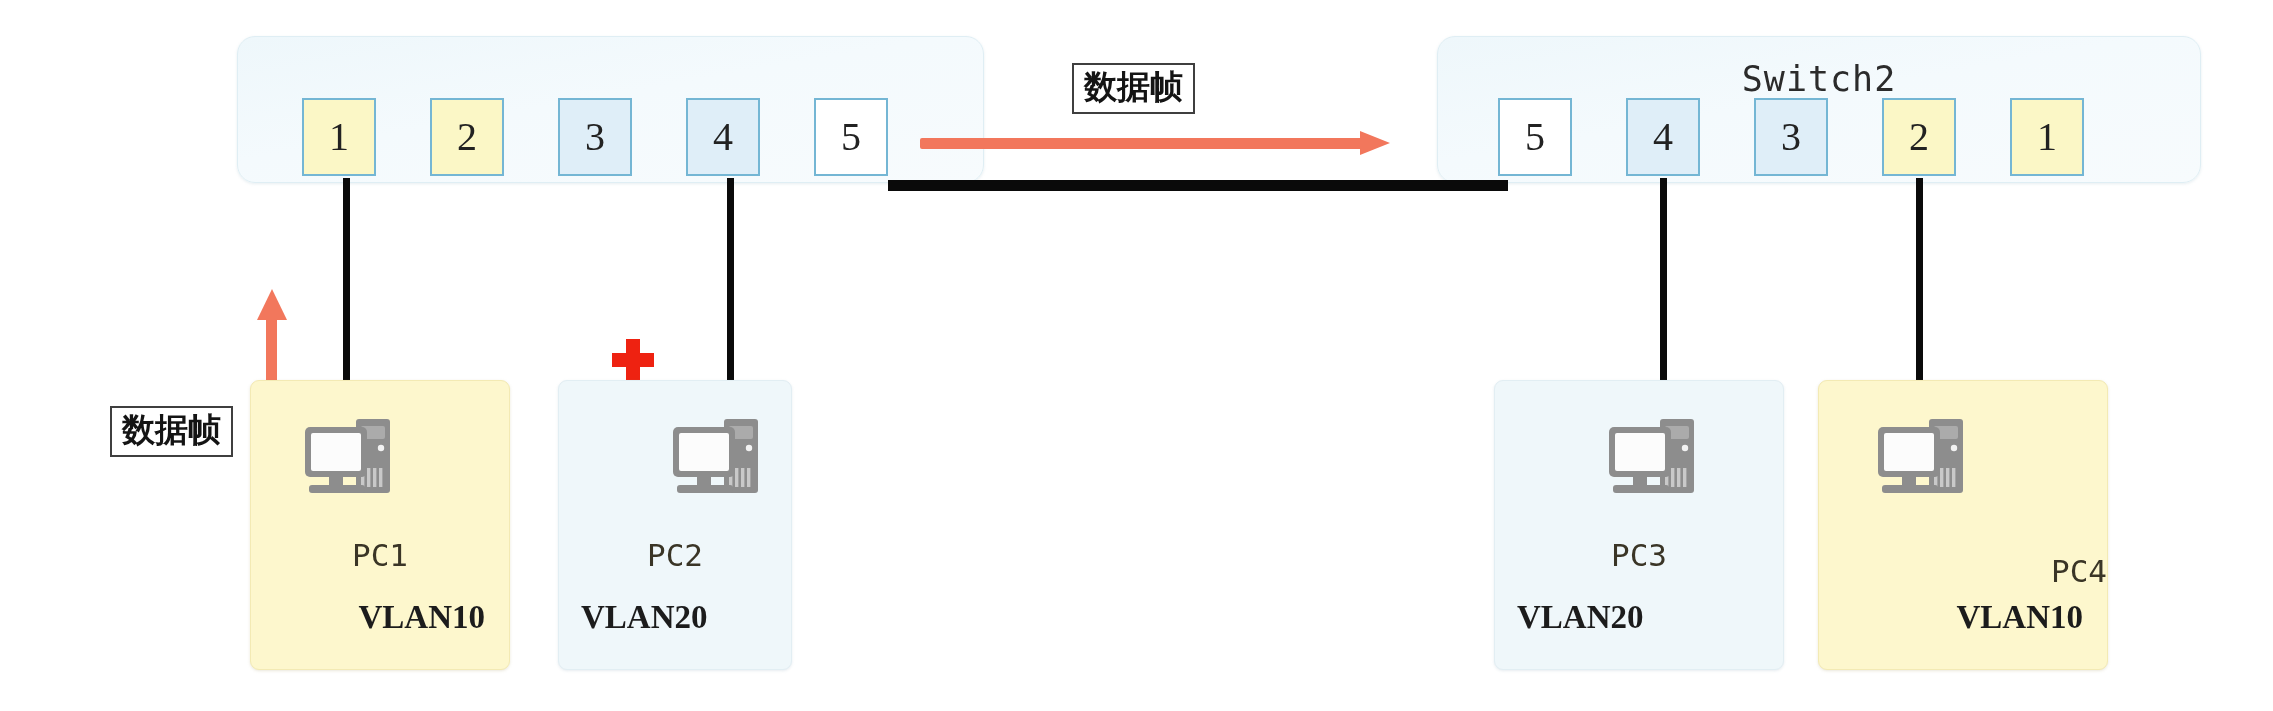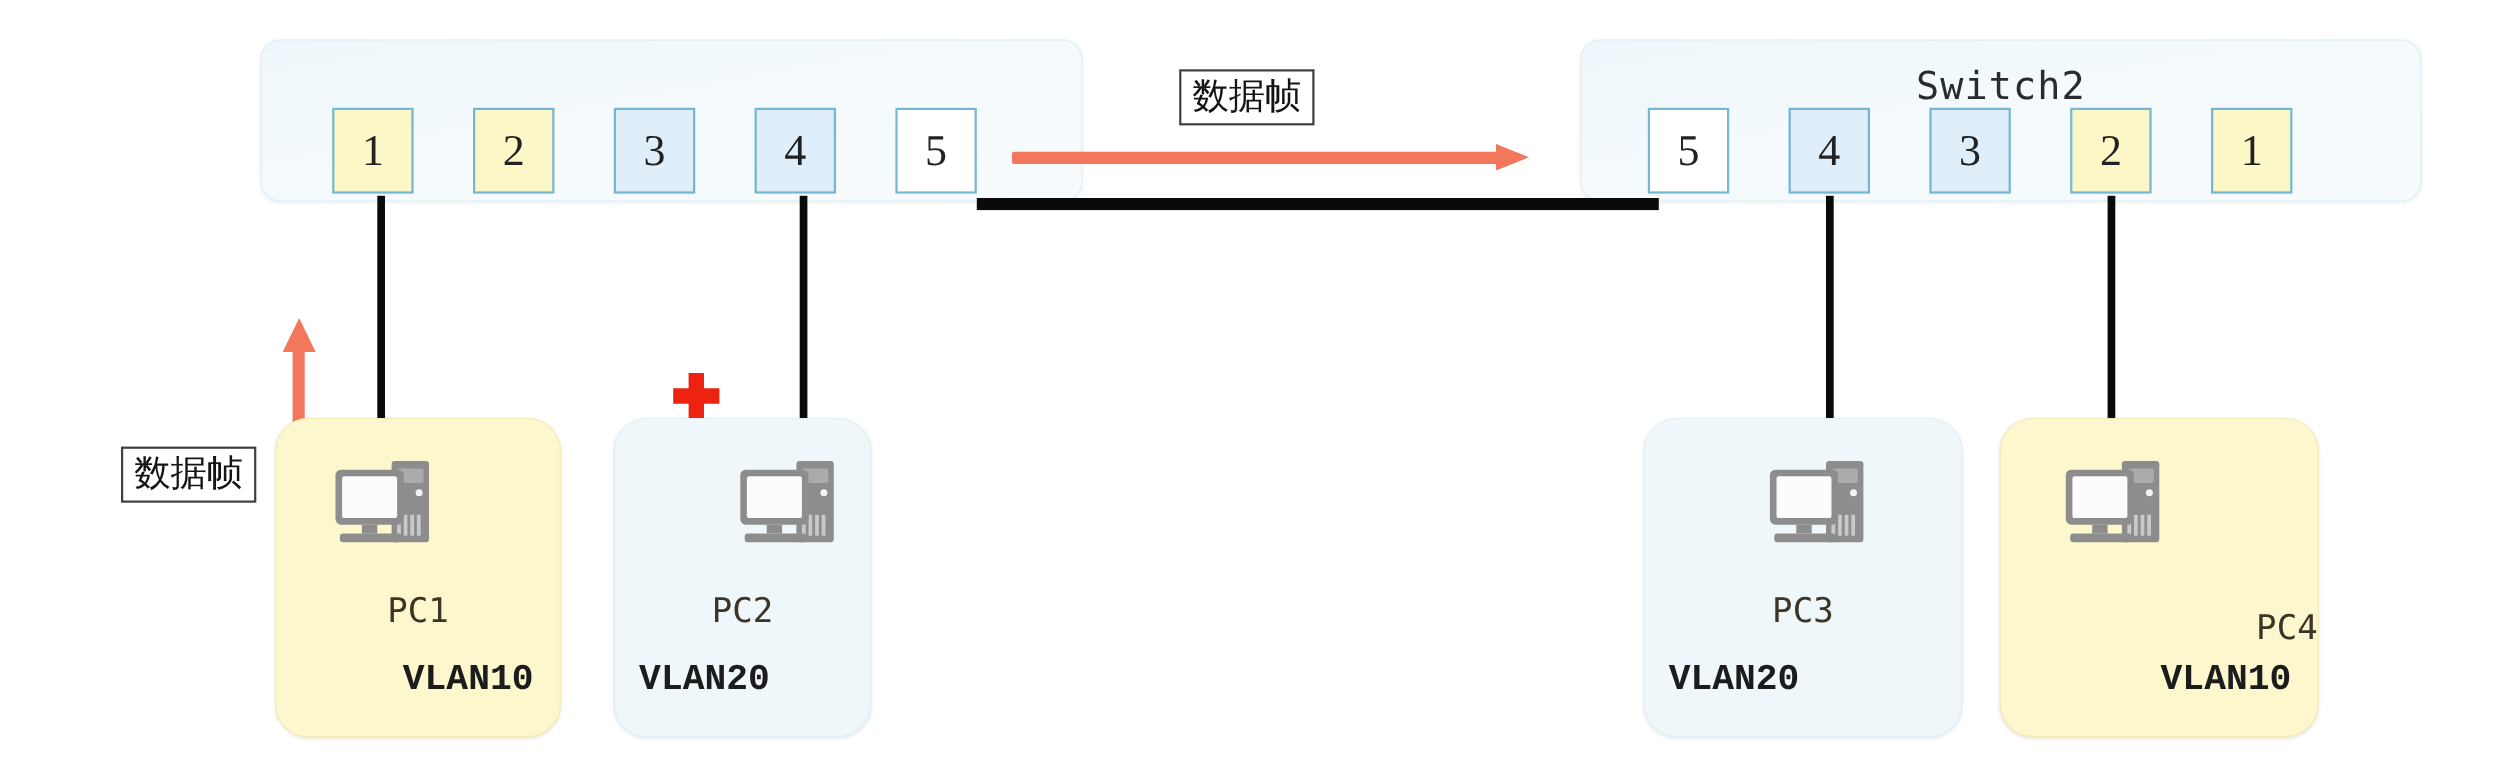--- a/index.html
+++ b/index.html
@@ -32,42 +32,42 @@
     font-size:40px;color:#222;
     line-height:1;
   }
   .port.vlan10{background:#fbf7c6;}
   .port.vlan20{background:#dfeef8;}
   .port.trunk{background:#ffffff;}
 
   
   .pcbox{
     position:absolute;
-    border-radius:30px;
+    border-radius:9px;
     box-sizing:border-box;
   }
   .pcbox.vlan10{
     background:#fdf7cd;
     border:1px solid #f3eab4;
     box-shadow:0 1px 3px rgba(170,160,110,.25);
   }
   .pcbox.vlan20{
     background:#eff7fa;
     border:1px solid #e2eef3;
     box-shadow:0 1px 3px rgba(140,170,185,.22);
   }
   .pc-label{
     position:absolute;left:0;right:0;
     text-align:center;
     font-family:"DejaVu Sans Mono","Liberation Mono",monospace;
     font-size:31px;color:#3a3526;
   }
   .vlan-label{
     position:absolute;
-    font-family:Liberation Mono, monospace;
+    font-family:Liberation Serif, serif;
     font-weight:bold;font-size:33px;color:#1c1c1c;
     white-space:nowrap;
   }
   .vlan-label.right{right:24px;}
   .vlan-label.left{left:22px;}
 
   
   .pcicon{position:absolute;width:120px;height:96px;}
 
   
@@ -84,20 +84,21 @@
   .callout{
     position:absolute;
     background:#ffffff;
     border:2px solid #3f3f3f;
     padding:5px 10px 7px 10px;
     font-family:"DejaVu Sans","Liberation Sans",sans-serif;
     font-size:33px;color:#141414;
     white-space:nowrap;
     line-height:1.05;
     box-sizing:border-box;
+    font-weight:bold;
   }
 
   
   .cross{position:absolute;width:46px;height:46px;}
 </style>
 </head>
 <body>
 
 <div id="stage">
 

